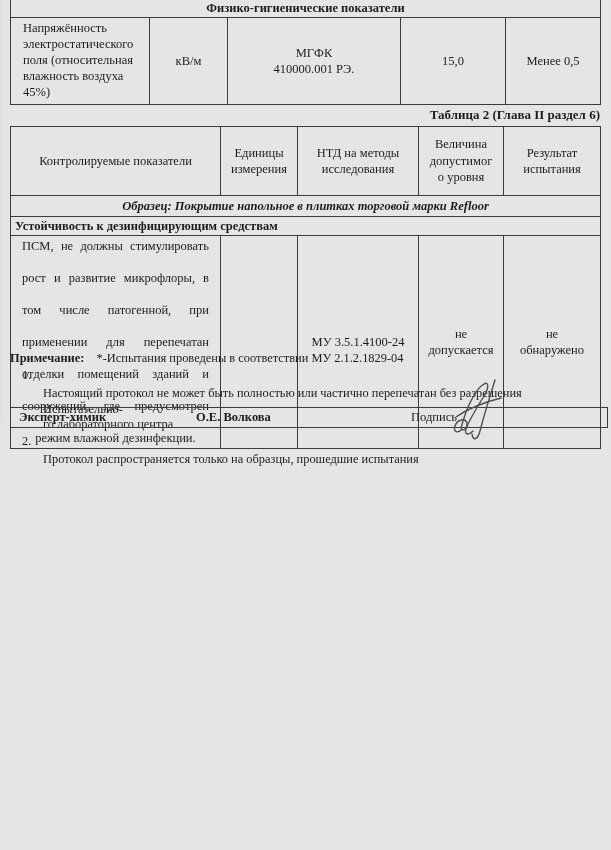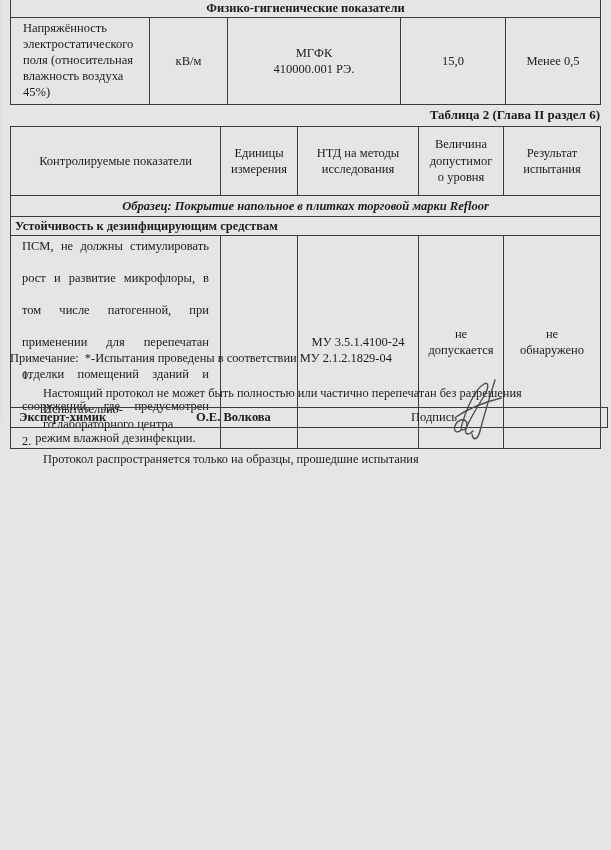--- a/index.html
+++ b/index.html
@@ -58,22 +58,22 @@
   .jl::after { content: ""; display: inline-block; width: 100%; height: 0; }
   .jl-last { display: block; text-align: center; }
   .notes {
     position: absolute;
     left: 10px; top: 350px;
     width: 592px;
     font-size: 12.4px;
     line-height: 16px;
   }
   .note-head { margin: 0 0 2px 0; }
-  .note-label { font-weight: normal; }
-  .note-text { margin-left: 3px; }
+  .note-label { font-weight: bold; }
+  .note-text { margin-left: 9px; }
   .note-item { display: flex; margin-left: 10px; line-height: 15.5px; margin-top: 1px; }
   .note-item .num { width: 21px; flex: none; padding-left: 2px; }
   .note-item .itx { flex: 1; white-space: pre-line; margin-top: 18px; }
   .sig-box {
     position: absolute;
     left: 10px; top: 407px;
     width: 588px; height: 19px;
     border: 1px solid #3b3b3b;
     font-size: 12.5px;
     padding-left: 8px;

